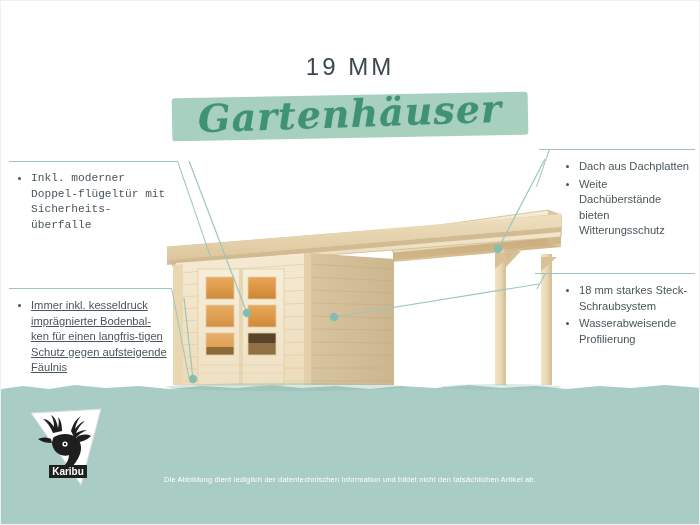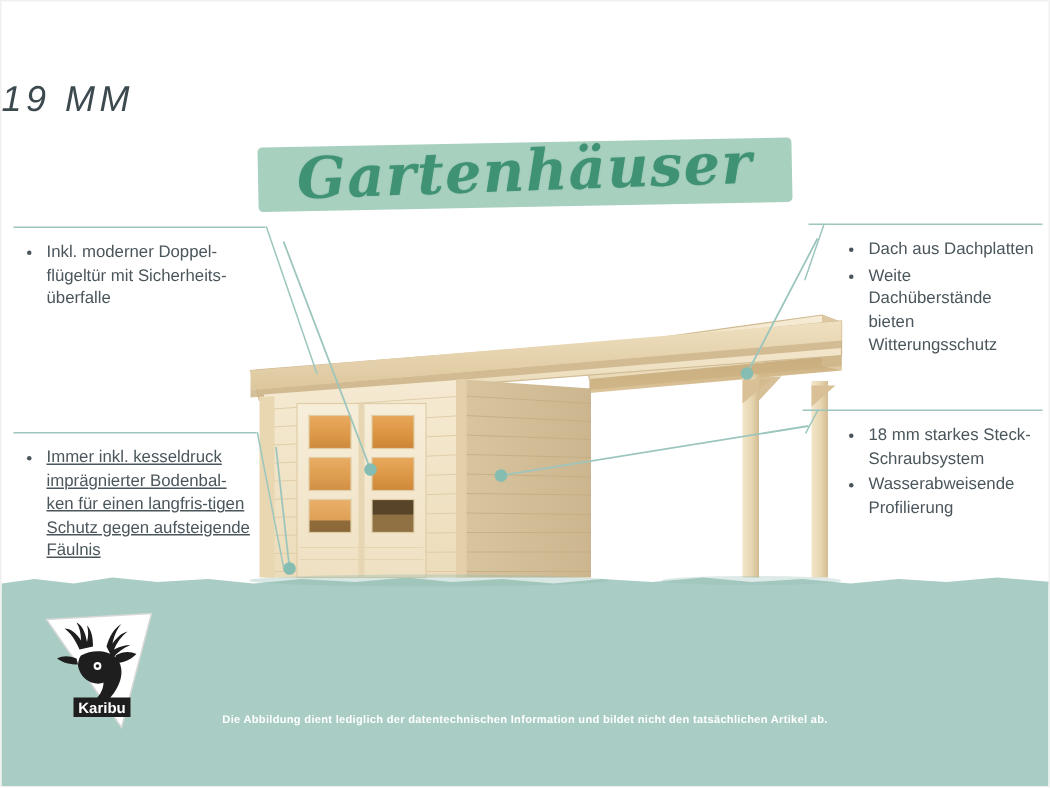--- a/index.html
+++ b/index.html
@@ -16,26 +16,26 @@
     font-family: "Liberation Sans", sans-serif;
     border: 1px solid #f0f0f0;
     box-sizing: border-box;
   }
 
   
   .title-mm {
     position: absolute;
     left: 0; right: 0;
     top: 52px;
+    text-align: center;
     font-size: 24px;
     letter-spacing: 3px;
     color: #3c4a4f;
     font-weight: 300;
     font-family: "Liberation Sans", sans-serif;
-    font-style: italic;
   }
   .title-script-wrap {
     position: absolute;
     left: 0; right: 0;
     top: 88px;
     text-align: center;
     height: 52px;
   }
   .title-highlight {
     position: relative;
@@ -154,21 +154,21 @@
 
   .disclaimer {
     position: absolute;
     left: 0; right: 0;
     bottom: 40px;
     text-align: center;
     font-size: 7.4px;
     color: #ffffff;
     letter-spacing: .2px;
     z-index: 5;
-    font-weight: bold;
+    font-weight: normal;
   }
 
   
   .logo {
     position: absolute;
     left: 22px;
     bottom: 35px;
     width: 86px;
     height: 82px;
     z-index: 7;
@@ -338,21 +338,21 @@
     </g>
   </svg>
 
   <div class="title-mm">19 MM</div>
   <div class="title-script-wrap">
     <span class="title-highlight">
       <span class="title-script">Gartenhäuser</span>
     </span>
   </div>
 
-  <div class="callout callout-left" style="left:0; top:150px; width:196px; z-index:8;">
+  <div class="callout callout-left" style="left:0; top:160px; width:196px; z-index:8;font-family:Liberation Mono, monospace;">
     <div class="edge-top" style="width:168px;"></div>
     <div class="edge-slant" style="left:176px; height:104px; transform:rotate(-19deg);"></div>
     <ul>
       <li>Inkl. moderner Doppel-flügeltür mit Sicherheits-überfalle</li>
     </ul>
   </div>
 
   <div class="callout callout-left" style="left:0; top:287px; width:196px; z-index:8;text-decoration:underline;">
     <div class="edge-top" style="width:162px;"></div>
     <div class="edge-slant" style="left:170px; height:92px; transform:rotate(-11deg);"></div>

